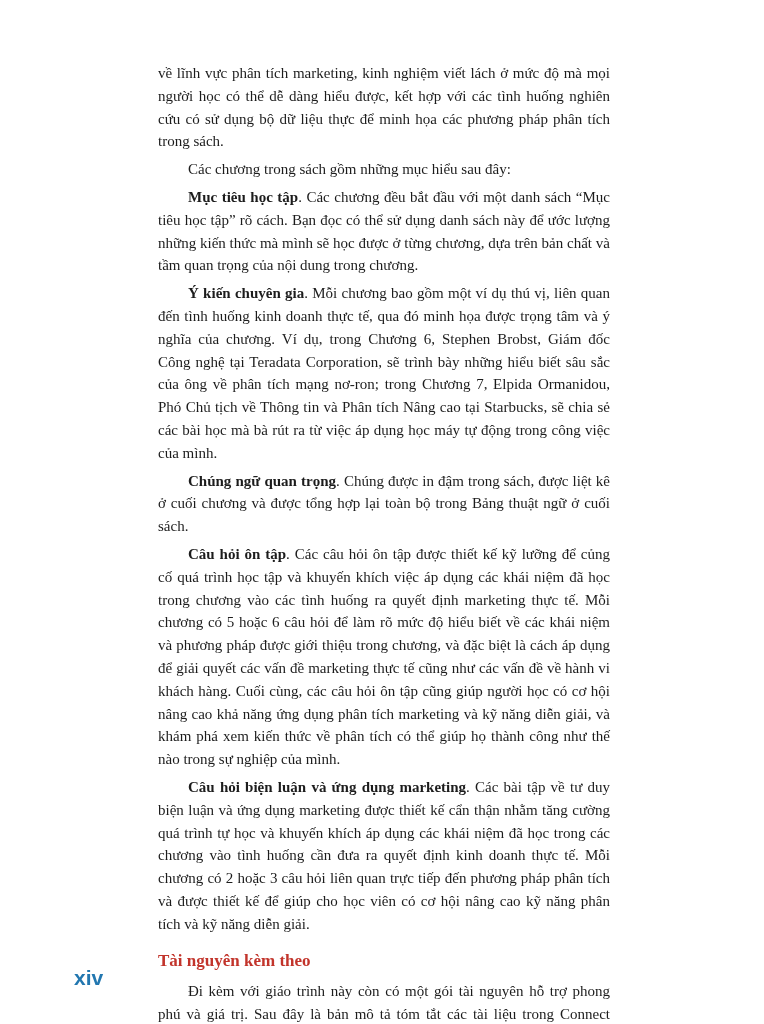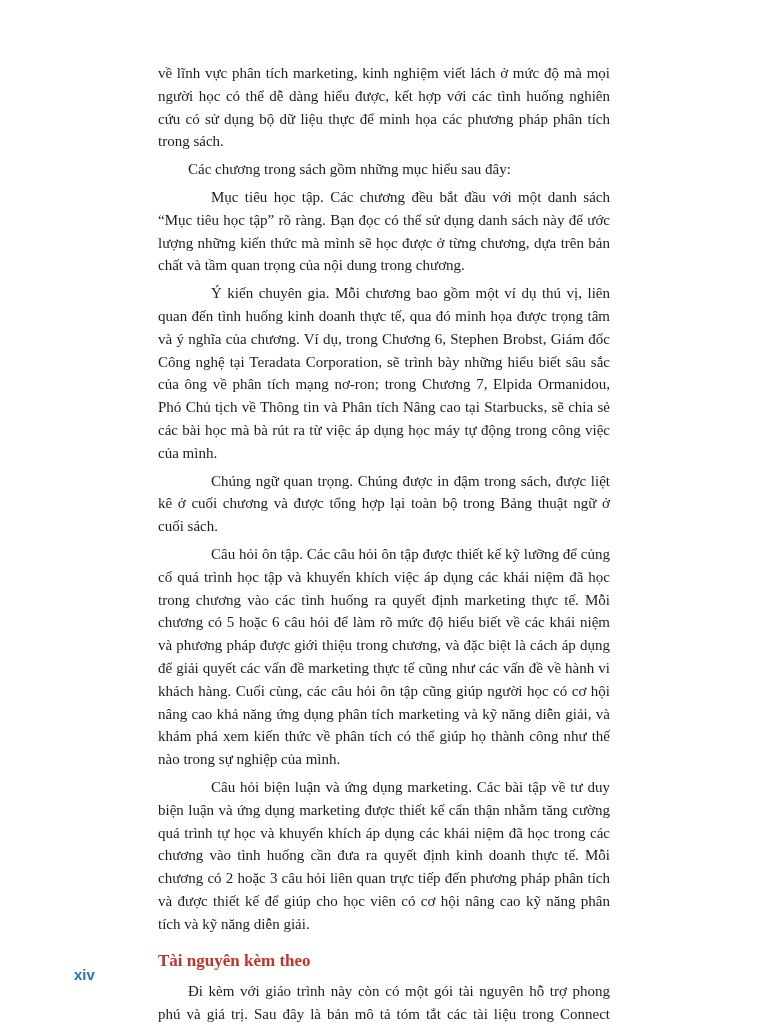--- a/index.html
+++ b/index.html
@@ -19,50 +19,50 @@
     top: 62px;
     width: 452px;
   }
   .content p {
     margin: 0 0 5px 0;
     font-size: 15px;
     line-height: 22.8px;
     text-align: justify;
   }
   .content p.indent { text-indent: 30px; }
-  .lead { font-weight: normal; margin-left: 23px; }
+  .lead { font-weight: bold; }
   .inline-bold { font-weight: normal; }
   .section-heading {
     font-family: Liberation Serif, serif;
     font-weight: bold;
     font-size: 17px;
     color: var(--heading-red, #c2342b);
     margin: 16px 0 9px 0;
   }
   .page-number {
     position: absolute;
     left: 74px;
     top: 966px;
     font-family: "Liberation Sans", sans-serif;
     font-weight: bold;
-    font-size: 15px;
+    font-size: 21px;
     color: var(--page-number-blue, #2277b0);
   }
 </style>
 </head>
 <body>
 
 <div class="page">
   <div class="content">
 
     <p>về lĩnh vực phân tích marketing, kinh nghiệm viết lách ở mức độ mà mọi người học có thể dễ dàng hiểu được, kết hợp với các tình huống nghiên cứu có sử dụng bộ dữ liệu thực để minh họa các phương pháp phân tích trong sách.</p>
 
     <p class="indent">Các chương trong sách gồm những mục hiểu sau đây:</p>
 
-    <p class="indent"><span class="lead">Mục tiêu học tập</span><span>. Các chương đều bắt đầu với một danh sách “Mục tiêu học tập” rõ ràng. Bạn đọc có thể sử dụng danh sách này để ước lượng những kiến thức mà mình sẽ học được ở từng chương, dựa trên bản chất và tầm quan trọng của nội dung trong chương.</span></p>
+    <p class="indent"><span class="lead">Mục tiêu học tập</span><span>. Các chương đều bắt đầu với một danh sách “Mục tiêu học tập” rõ cách. Bạn đọc có thể sử dụng danh sách này để ước lượng những kiến thức mà mình sẽ học được ở từng chương, dựa trên bản chất và tầm quan trọng của nội dung trong chương.</span></p>
 
     <p class="indent"><span class="lead">Ý kiến chuyên gia</span><span>. Mỗi chương bao gồm một ví dụ thú vị, liên quan đến tình huống kinh doanh thực tế, qua đó minh họa được trọng tâm và ý nghĩa của chương. Ví dụ, trong Chương 6, Stephen Brobst, Giám đốc Công nghệ tại Teradata Corporation, sẽ trình bày những hiểu biết sâu sắc của ông về phân tích mạng nơ-ron; trong Chương 7, Elpida Ormanidou, Phó Chủ tịch về Thông tin và Phân tích Nâng cao tại Starbucks, sẽ chia sẻ các bài học mà bà rút ra từ việc áp dụng học máy tự động trong công việc của mình.</span></p>
 
     <p class="indent"><span class="lead">Chúng ngữ quan trọng</span><span>. Chúng được in đậm trong sách, được liệt kê ở cuối chương và được tổng hợp lại toàn bộ trong </span><span class="inline-bold">Bảng thuật ngữ</span><span> ở cuối sách.</span></p>
 
     <p class="indent"><span class="lead">Câu hỏi ôn tập</span><span>. Các câu hỏi ôn tập được thiết kế kỹ lưỡng để củng cố quá trình học tập và khuyến khích việc áp dụng các khái niệm đã học trong chương vào các tình huống ra quyết định marketing thực tế. Mỗi chương có 5 hoặc 6 câu hỏi để làm rõ mức độ hiểu biết về các khái niệm và phương pháp được giới thiệu trong chương, và đặc biệt là cách áp dụng để giải quyết các vấn đề marketing thực tế cũng như các vấn đề về hành vi khách hàng. Cuối cùng, các câu hỏi ôn tập cũng giúp người học có cơ hội nâng cao khả năng ứng dụng phân tích marketing và kỹ năng diễn giải, và khám phá xem kiến thức về phân tích có thể giúp họ thành công như thế nào trong sự nghiệp của mình.</span></p>
 
     <p class="indent"><span class="lead">Câu hỏi biện luận và ứng dụng marketing</span><span>. Các bài tập về tư duy biện luận và ứng dụng marketing được thiết kế cẩn thận nhằm tăng cường quá trình tự học và khuyến khích áp dụng các khái niệm đã học trong các chương vào tình huống cần đưa ra quyết định kinh doanh thực tế. Mỗi chương có 2 hoặc 3 câu hỏi liên quan trực tiếp đến phương pháp phân tích và được thiết kế để giúp cho học viên có cơ hội nâng cao kỹ năng phân tích và kỹ năng diễn giải.</span></p>
 
     <h2 class="section-heading">Tài nguyên kèm theo</h2>

